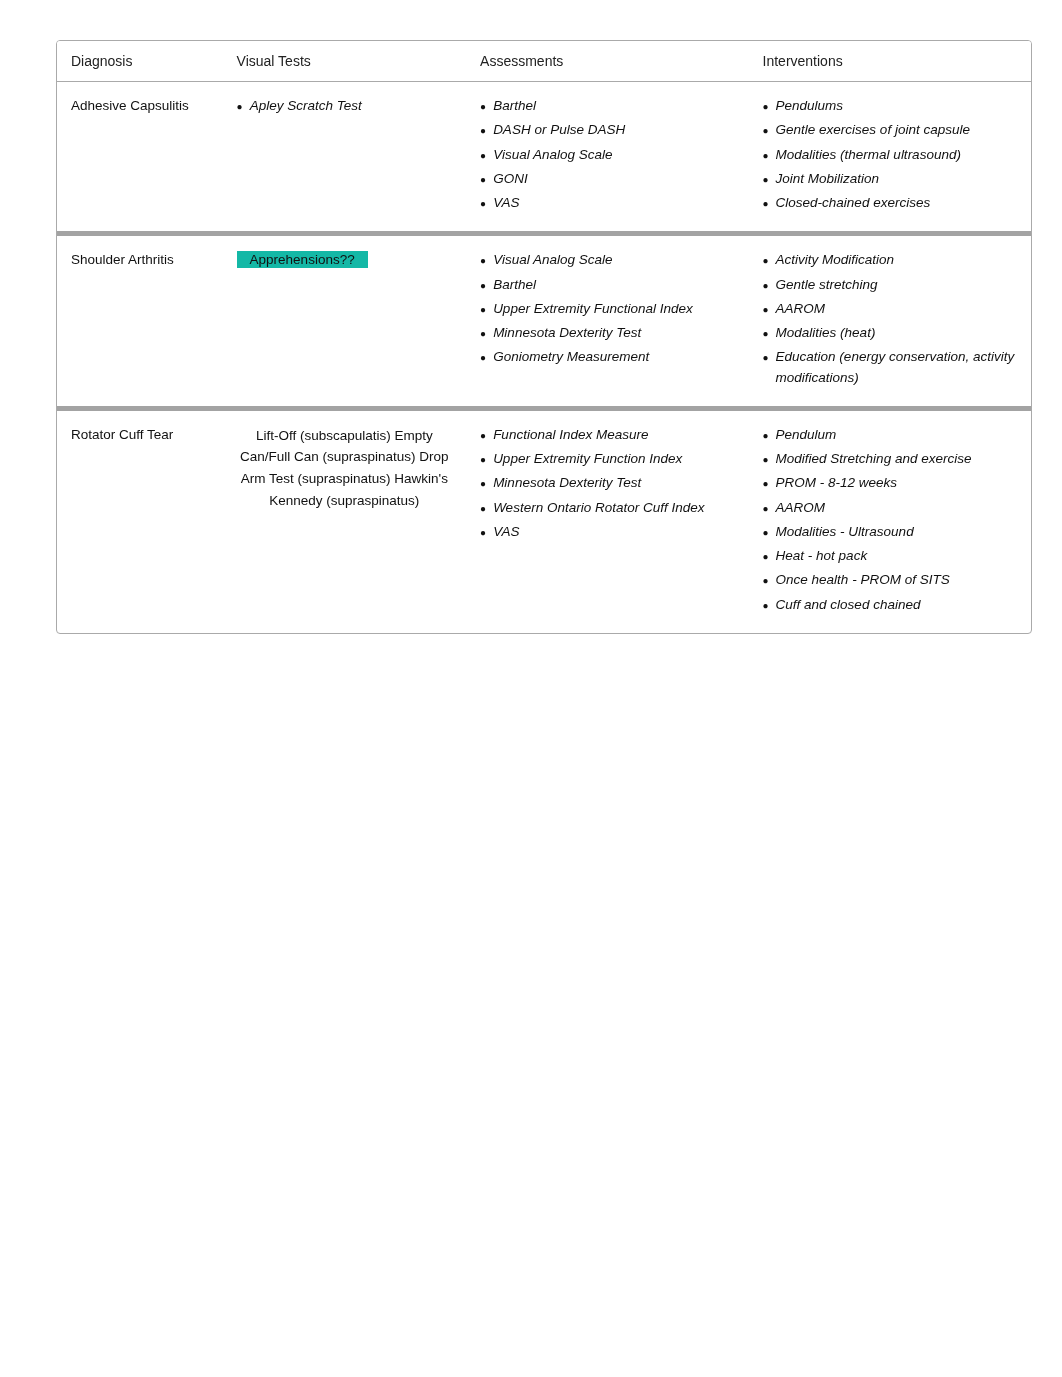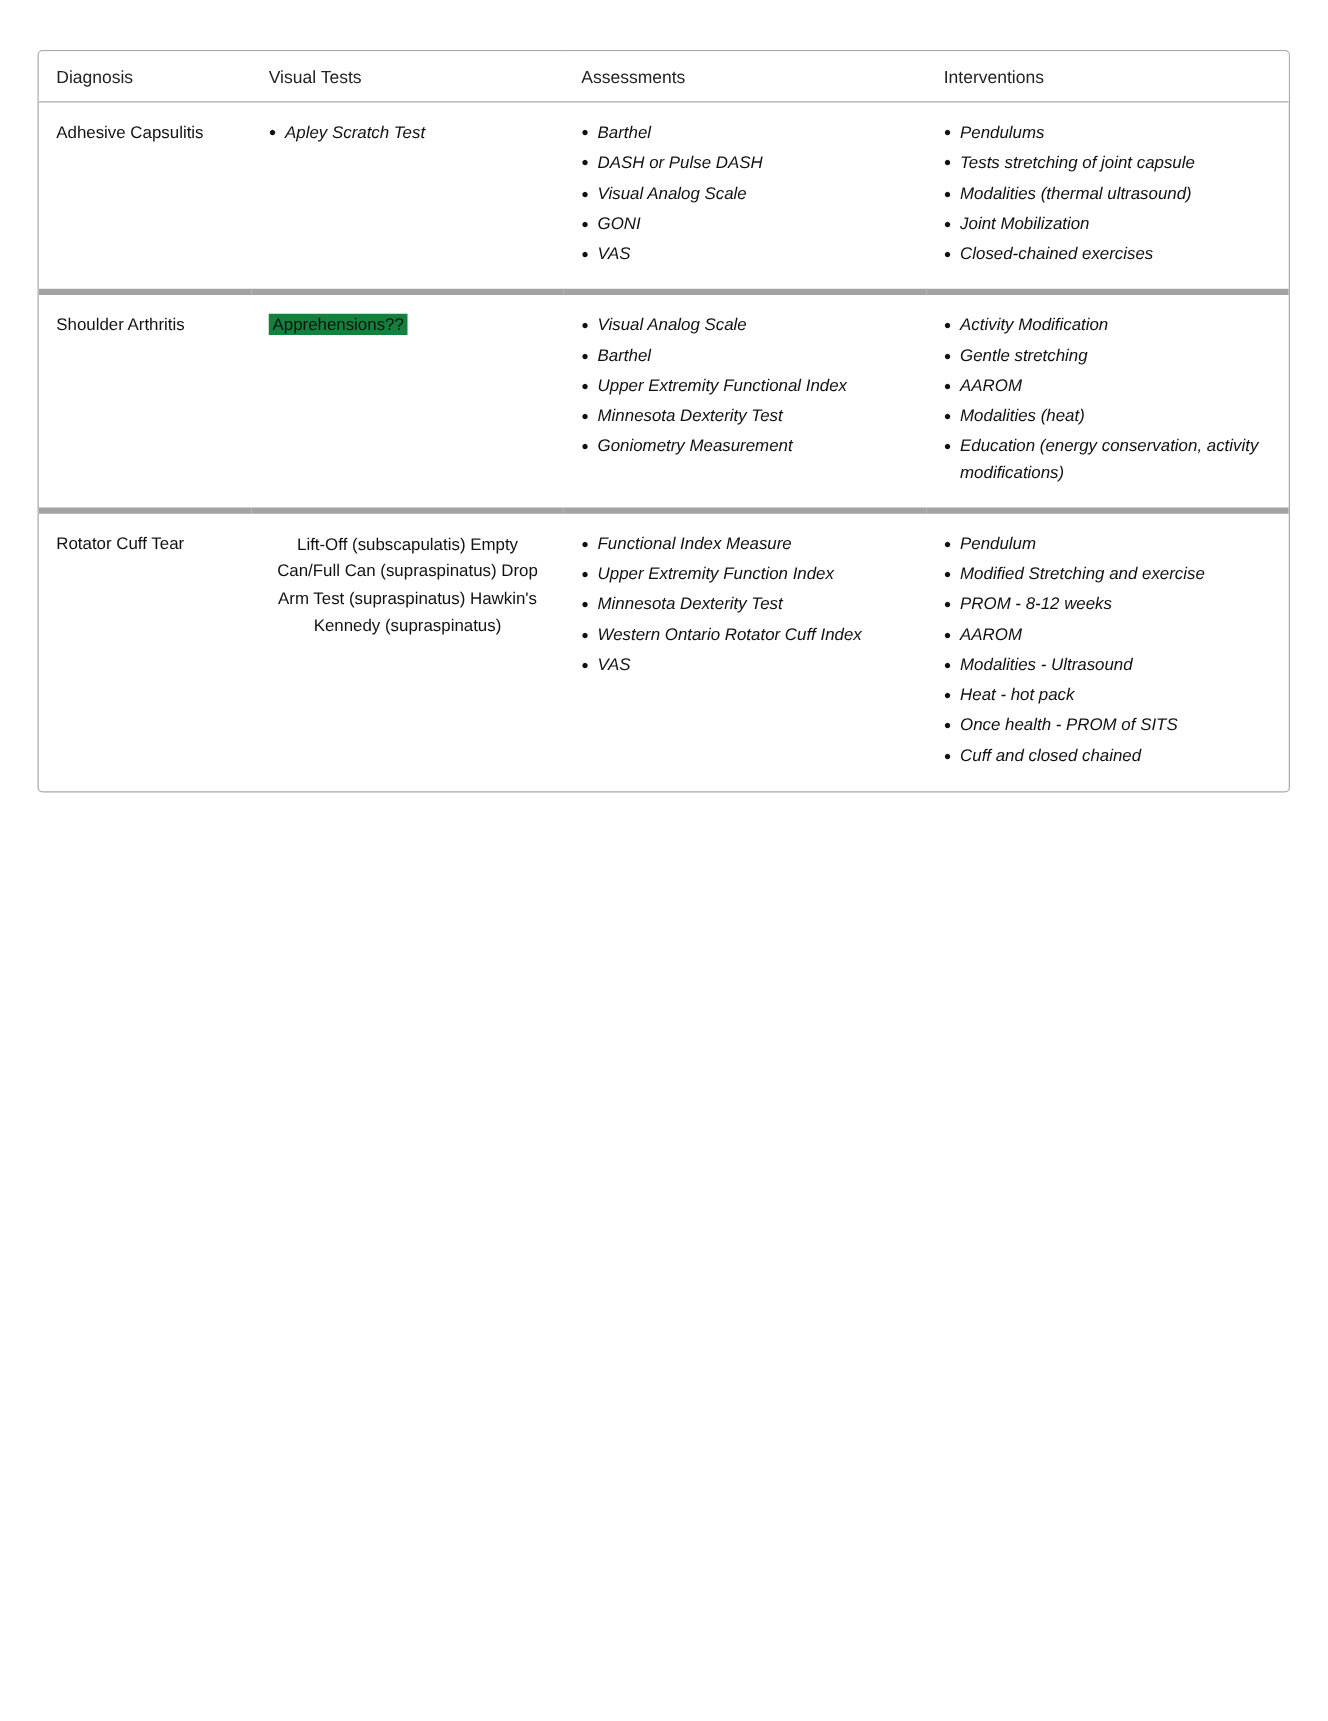--- a/index.html
+++ b/index.html
@@ -7,20 +7,21 @@
       background: #fff;
       font-family: Arial, sans-serif;
       font-size: 14px;
       color: #111;
       padding: 40px 30px;
     }
     .table-wrapper {
       border: 1px solid #aaa;
       border-radius: 4px;
       overflow: hidden;
+      margin-left: 26px;
     }
     table {
       width: 100%;
       border-collapse: collapse;
     }
     thead tr {
       border-bottom: 1px solid #aaa;
     }
     thead th {
       padding: 12px 14px;
@@ -62,22 +63,22 @@
     }
     ul.bullet-list li::before {
       content: '●';
       font-size: 10px;
       margin-right: 7px;
       margin-top: 3px;
       flex-shrink: 0;
       color: #111;
     }
     .highlight-yellow {
-      background-color: #15803d;
-      padding: 1px 3px;
+      background-color: #14b8a6;
+      padding: 1px 13px;
     }
   </style>
 </head>
 <body>
 
 <div class="table-wrapper">
   <table>
     <thead>
       <tr>
         <th class="col-diagnosis">Diagnosis</th>
@@ -99,21 +100,21 @@
               <li>Barthel</li>
               <li>DASH or Pulse DASH</li>
               <li>Visual Analog Scale</li>
               <li>GONI</li>
               <li>VAS</li>
             </ul>
           </td>
           <td class="col-interventions">
             <ul class="bullet-list">
               <li>Pendulums</li>
-              <li>Tests stretching of joint capsule</li>
+              <li>Gentle exercises of joint capsule</li>
               <li>Modalities (thermal ultrasound)</li>
               <li>Joint Mobilization</li>
               <li>Closed-chained exercises</li>
             </ul>
           </td>
         </tr>
         <tr>
           <td class="col-diagnosis">Shoulder Arthritis</td>
           <td class="col-special"><span class="highlight-yellow">Apprehensions??</span></td>
           <td class="col-assessments">

